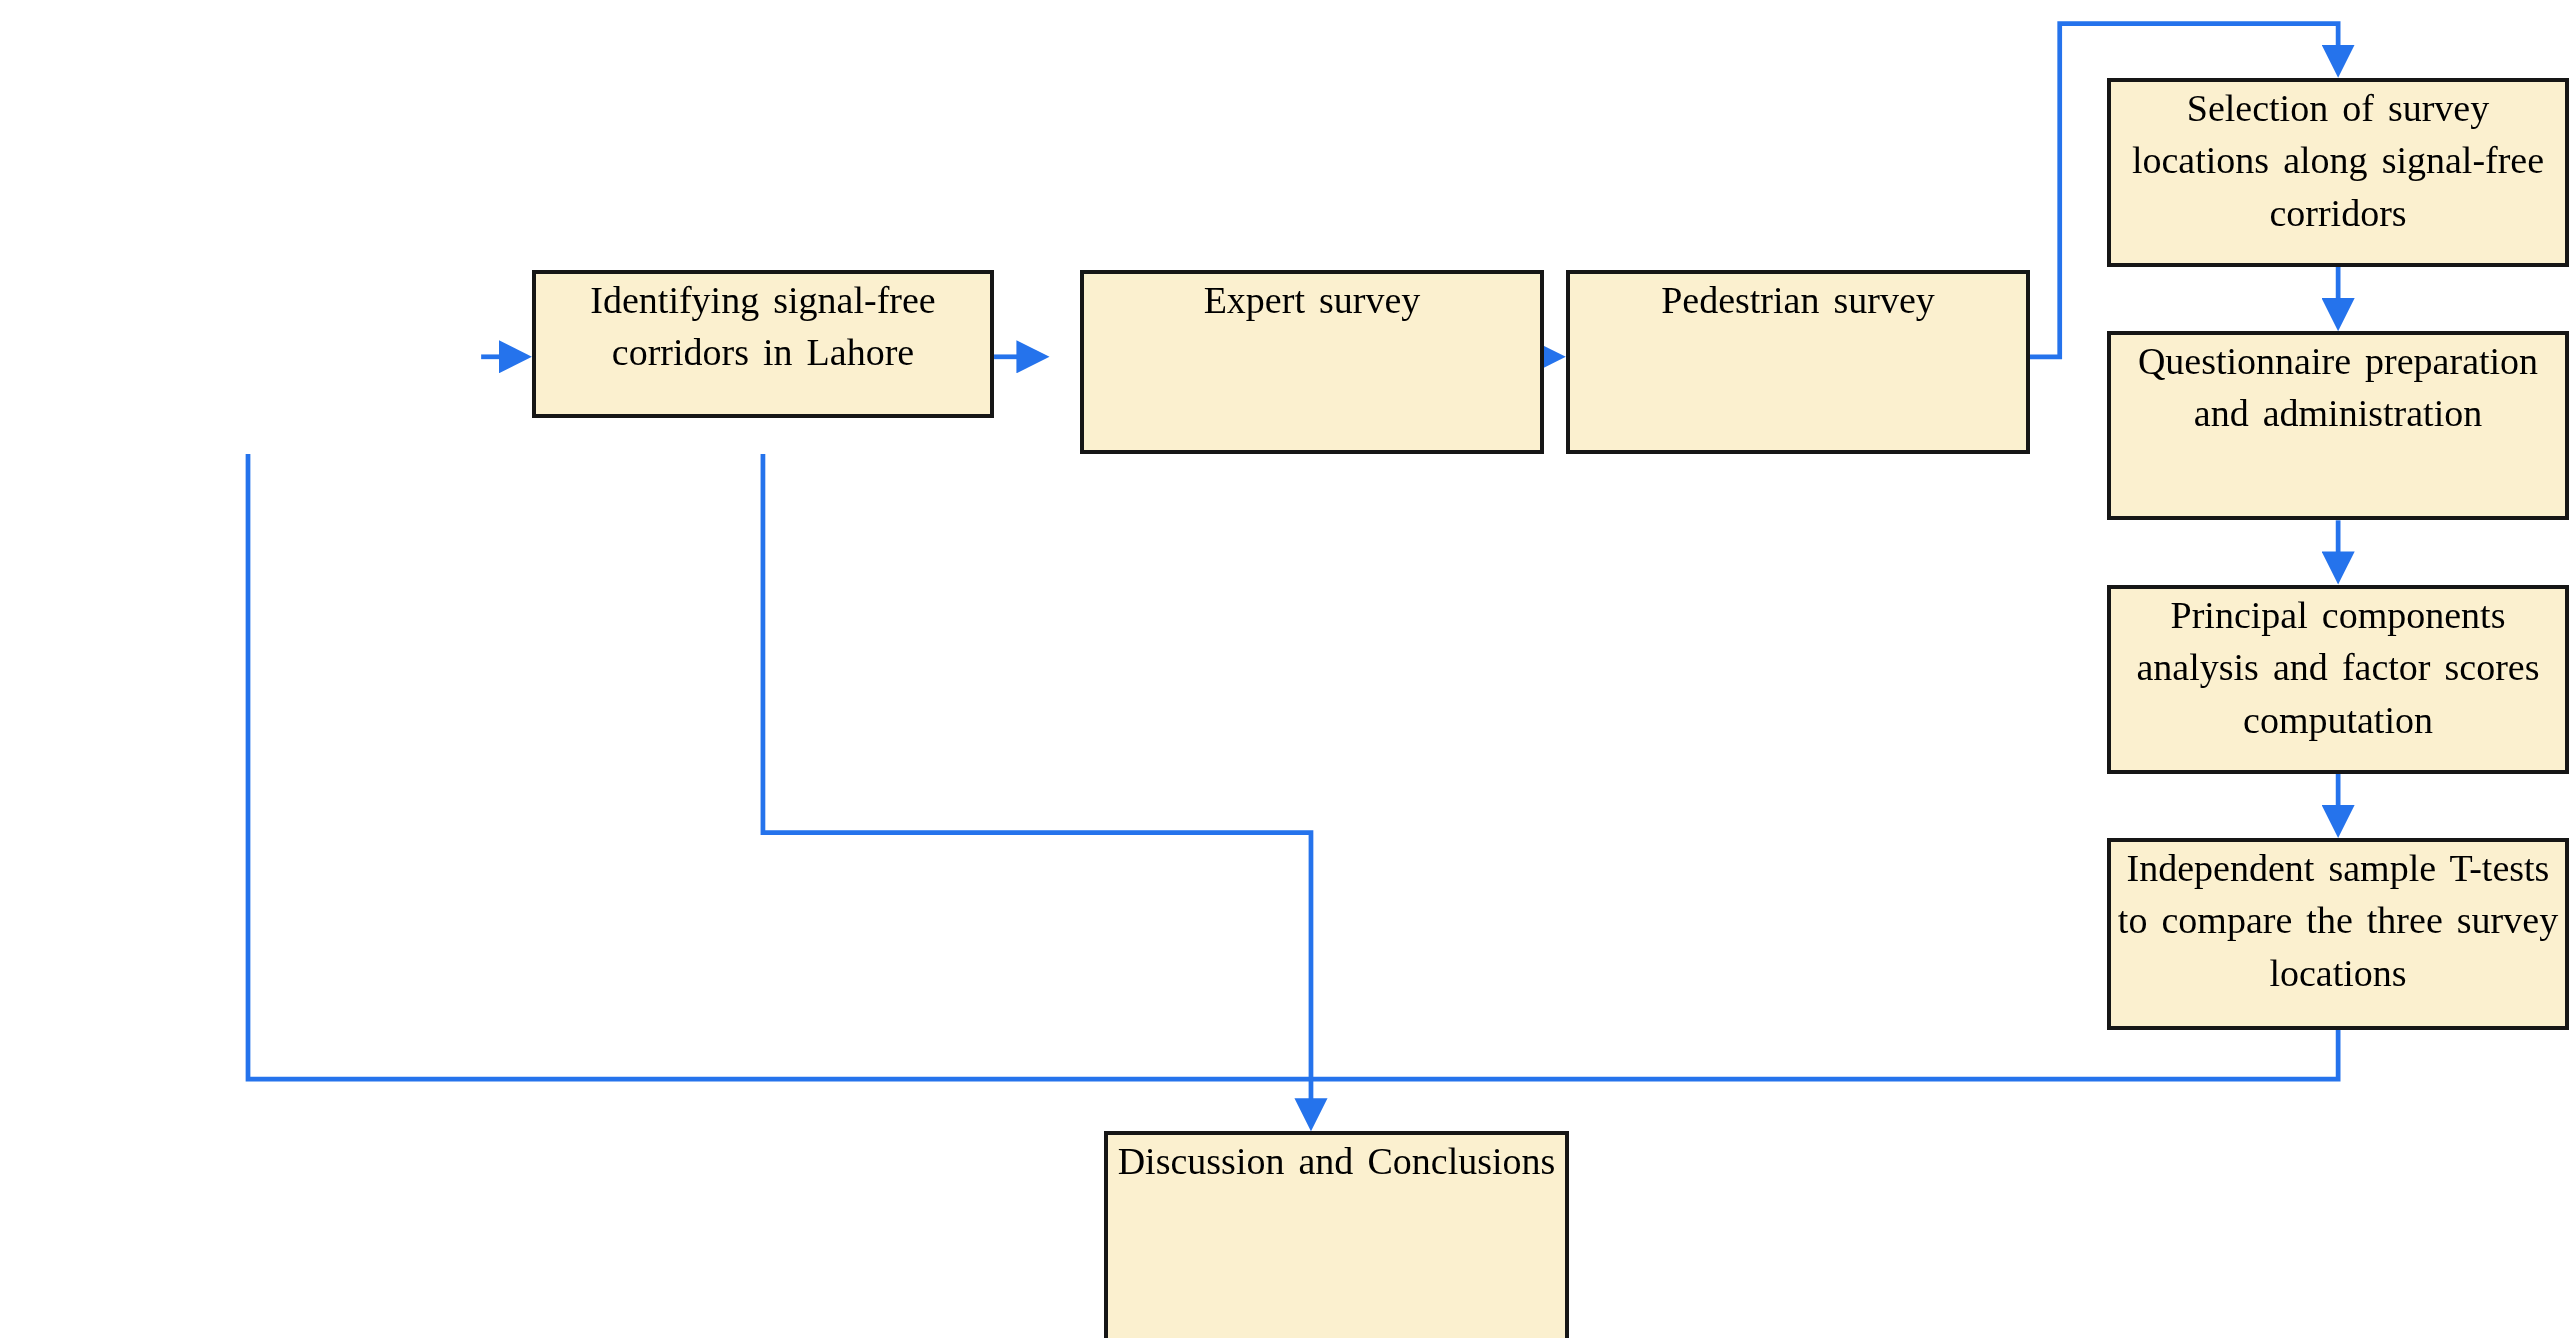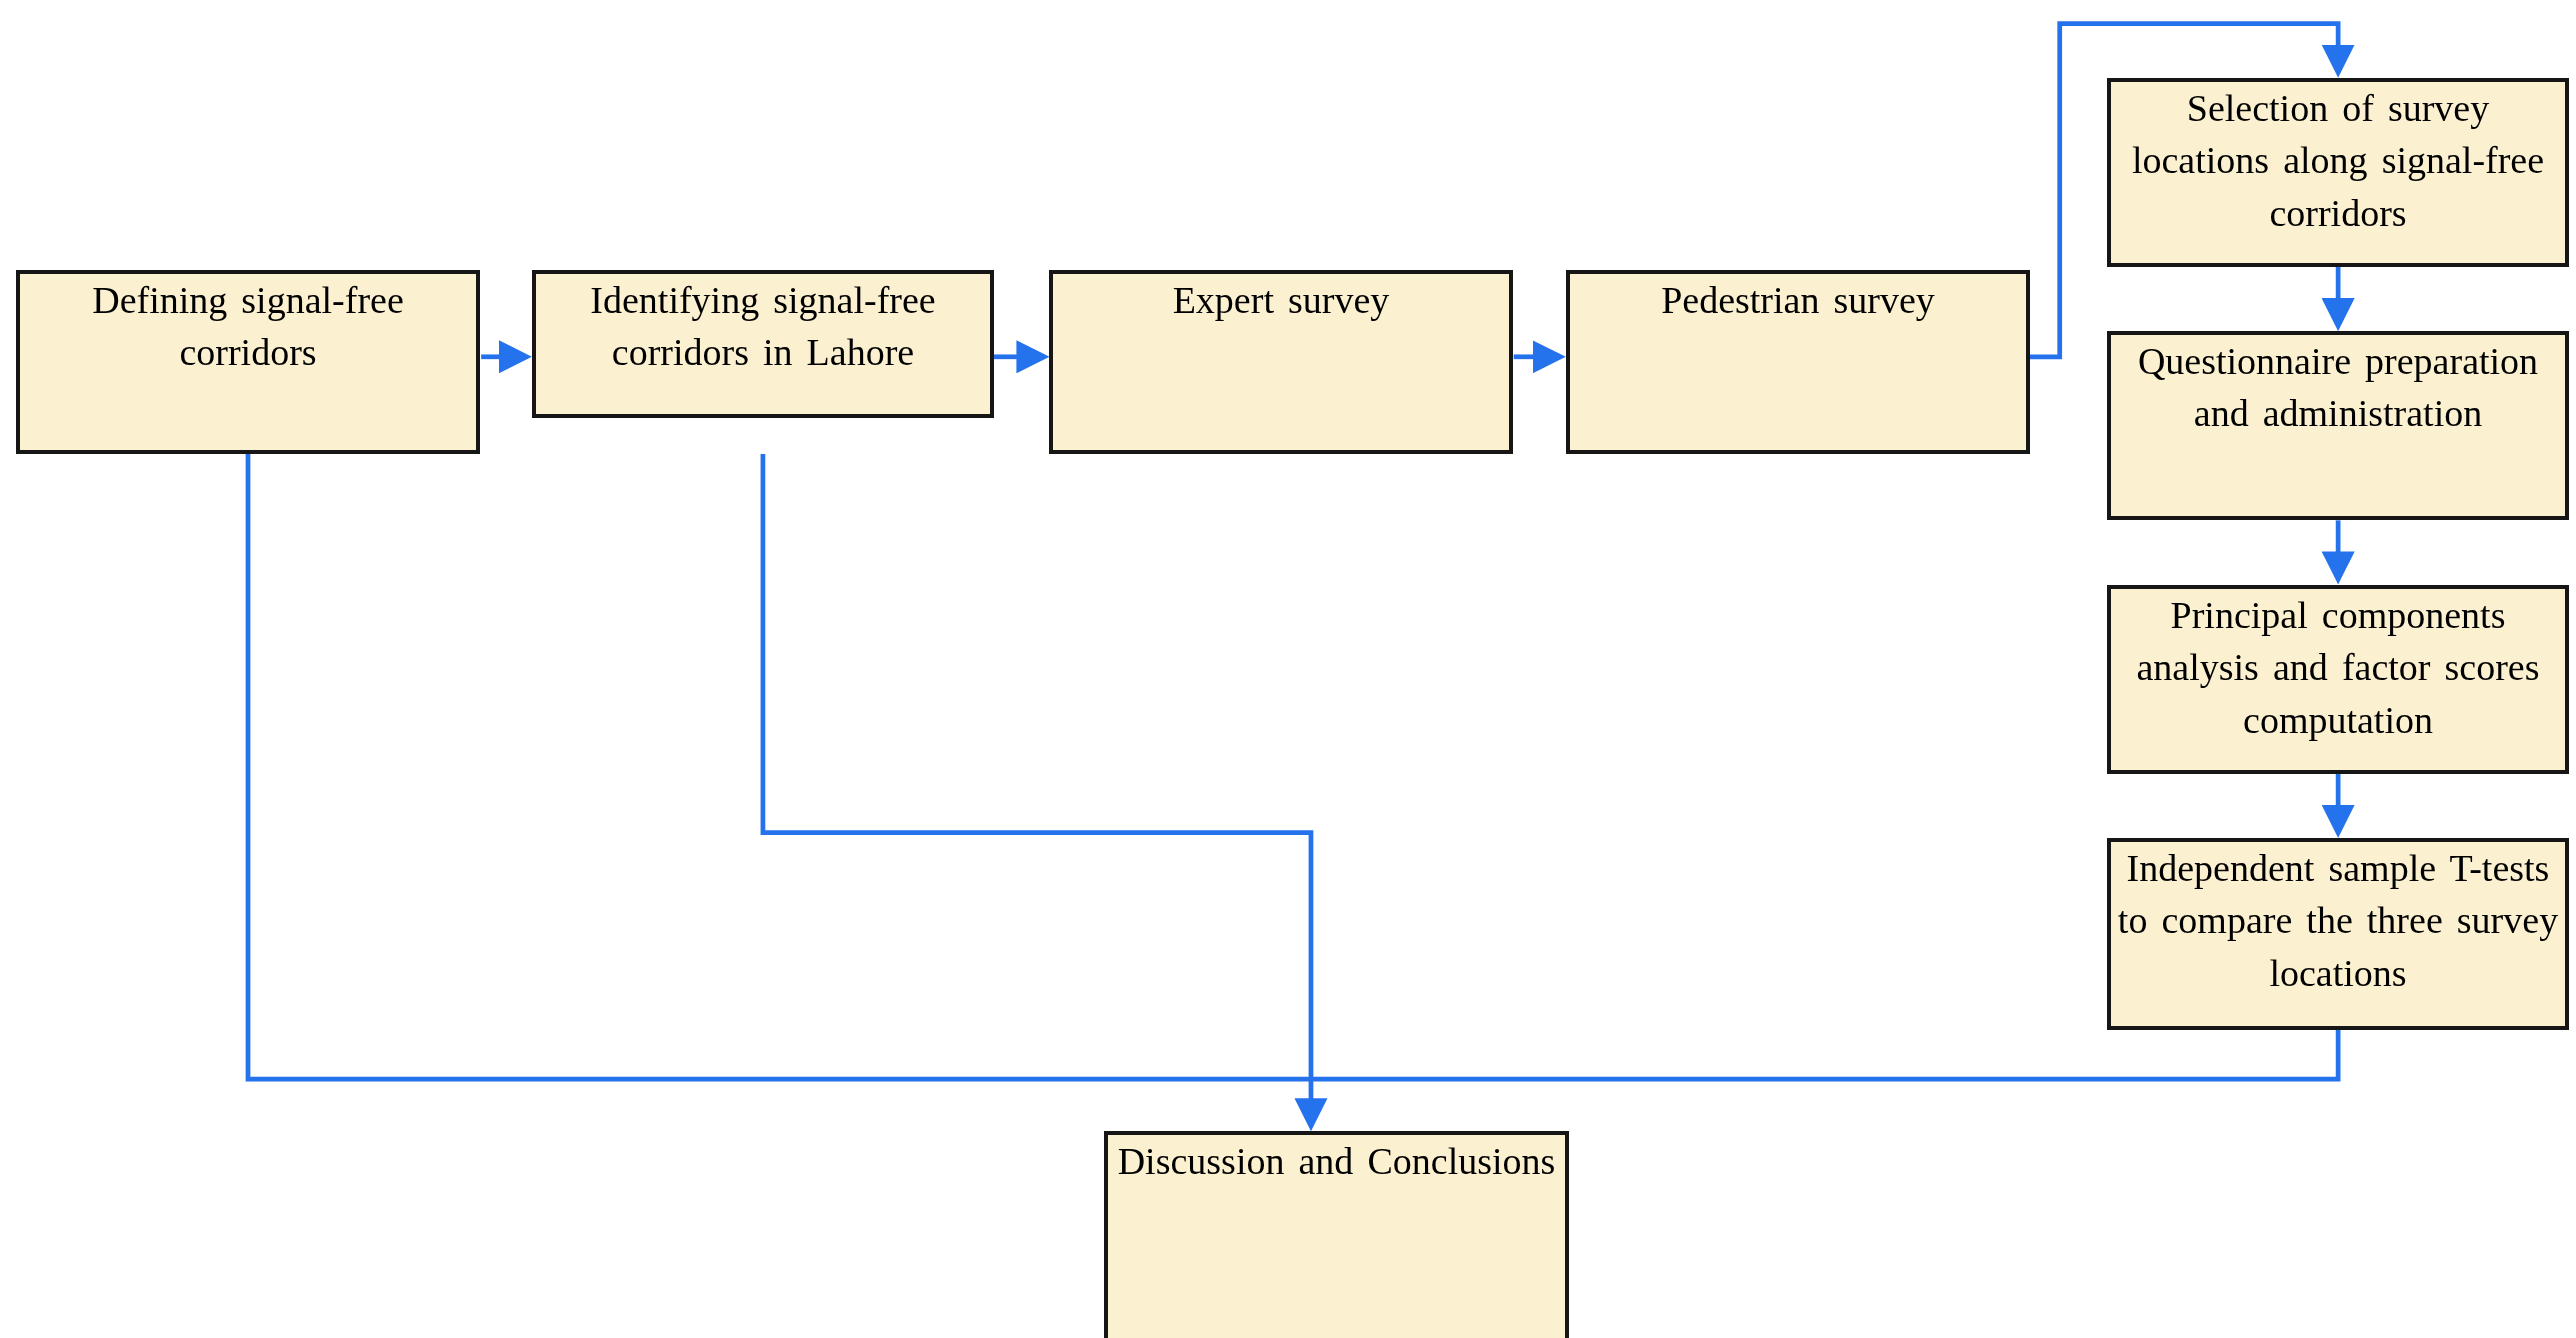--- a/index.html
+++ b/index.html
@@ -49,29 +49,26 @@
     <path class="edge" d="M1471 528 H1509" marker-end="url(#arrowhead)"></path>
     <path class="edge" d="M2240 528 H2273" marker-end="url(#arrowhead)"></path>
     <path class="edge" d="M3003 528 H3048 V35 H3460 V71" marker-end="url(#arrowhead)"></path>
     <path class="edge" d="M3460 395 V446" marker-end="url(#arrowhead)"></path>
     <path class="edge" d="M3460 770 V821" marker-end="url(#arrowhead)"></path>
     <path class="edge" d="M3460 1145 V1196" marker-end="url(#arrowhead)"></path>
     <path class="edge" d="M3460 1520 V1597 H367 V672"></path>
     <path class="edge" d="M1129 672 V1232 H1940 V1630" marker-end="url(#arrowhead)"></path>
   </svg>
 
-  <div class="node" style="left:16px;top:270px;width:464px;height:184px">
-    <span>Defining signal-free corridors</span>
-  </div>
 
   <div class="node" style="left:532px;top:270px;width:462px;height:148px">
     <span>Identifying signal-free corridors in Lahore</span>
   </div>
 
-  <div class="node" style="left:1049px;top:270px;width:464px;height:184px">
+  <div class="node" style="left:1080px;top:270px;width:464px;height:184px">
     <span>Expert survey</span>
   </div>
 
   <div class="node" style="left:1566px;top:270px;width:464px;height:184px">
     <span>Pedestrian survey</span>
   </div>
 
   <div class="node" style="left:2107px;top:78px;width:462px;height:189px">
     <span>Selection of survey locations along signal-free corridors</span>
   </div>

